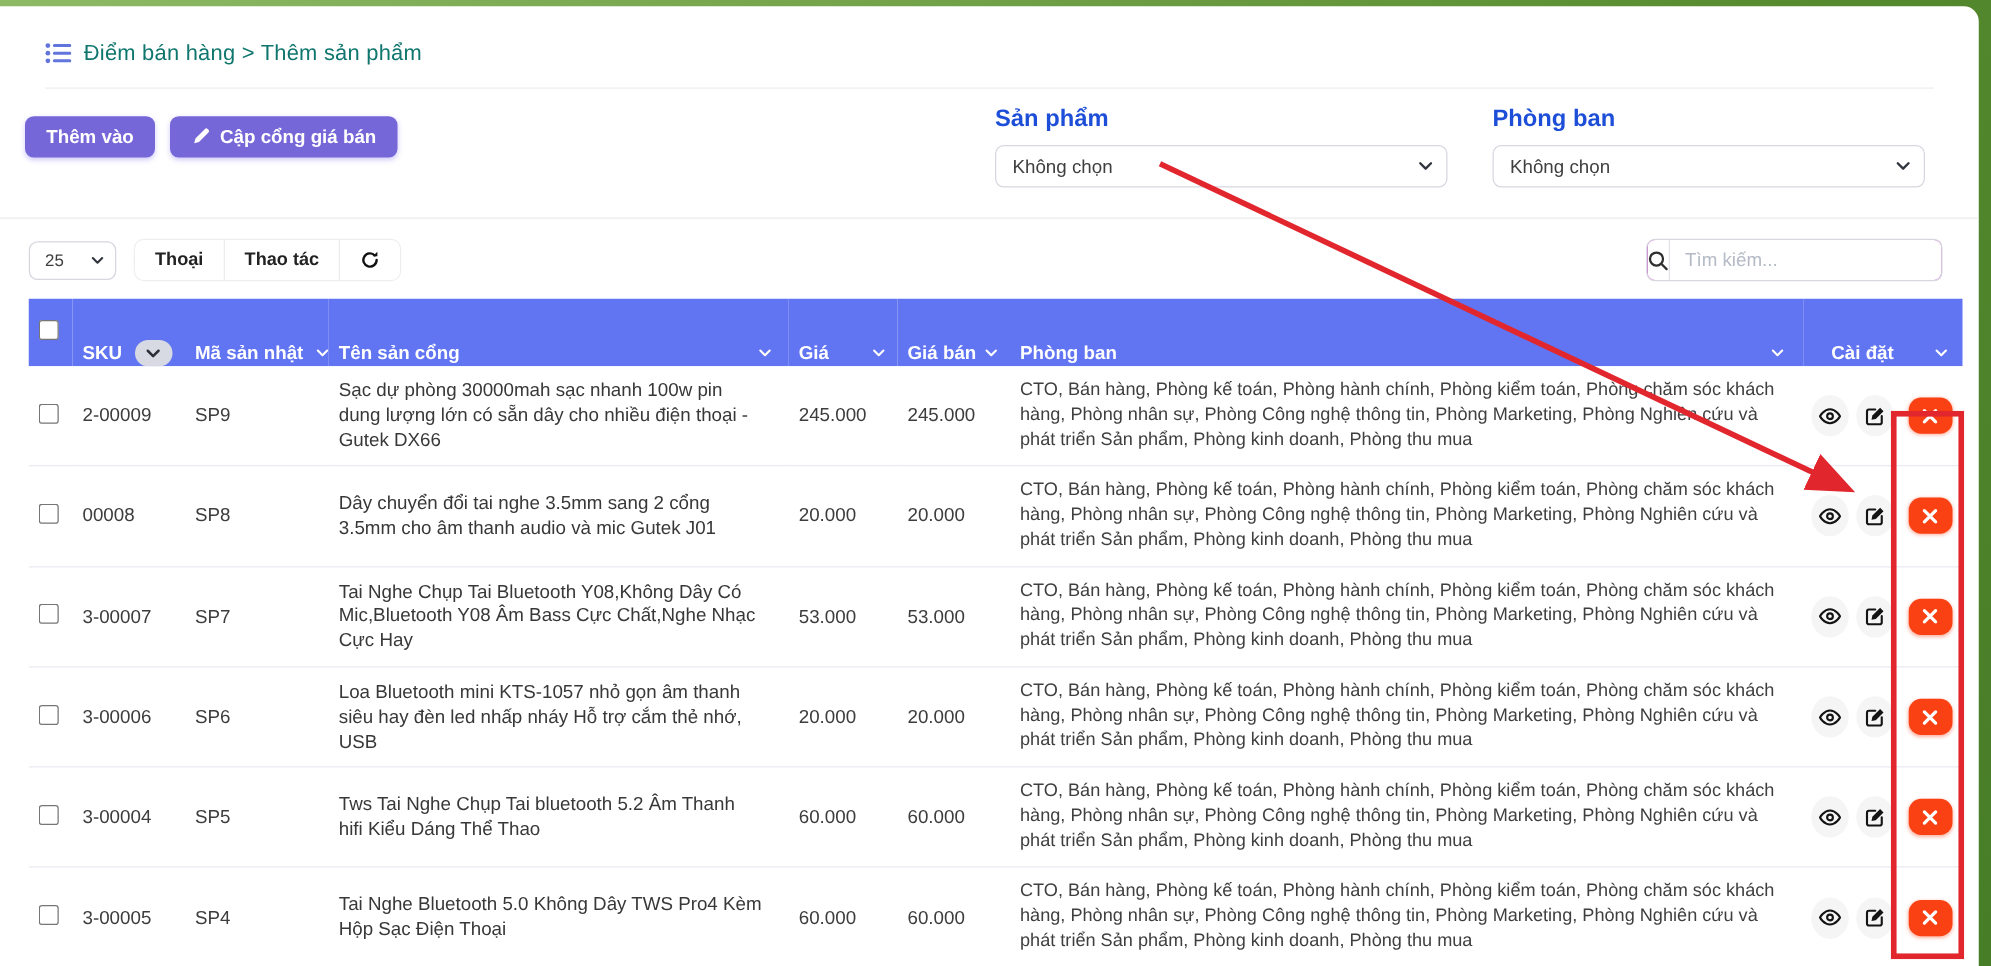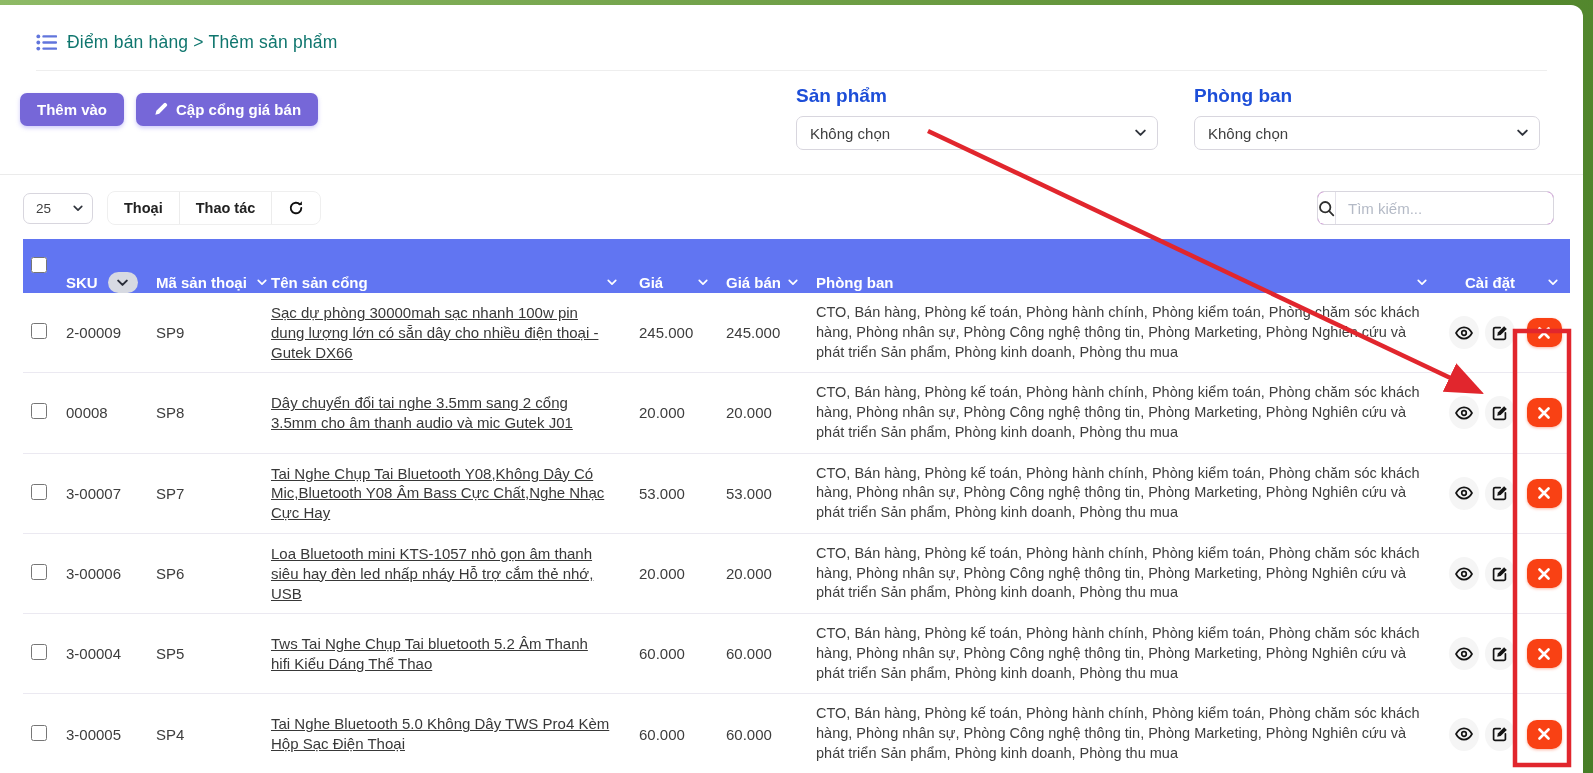--- a/index.html
+++ b/index.html
@@ -99,21 +99,21 @@
     display: inline-flex; align-items: center; justify-content: center;
     width: 30px; height: 21px; background: #d7dae2; border-radius: 11px;
     color: #2b2f3a; cursor: pointer;
   }
   .chev { display: inline-block; line-height: 0; }
   tbody td {
     font-size: 15px; color: #3d3d3d; vertical-align: middle;
     border-bottom: 1px solid #ebe9f1; padding: 10px 8px;
   }
   tbody tr { background: #fff; }
-  .td-name { color: #383838; line-height: 1.32; padding-right: 20px; text-decoration: underline; }
+  .td-name { color: #383838; line-height: 1.32; padding-right: 20px; }
   .td-dept { font-size: 14.5px; line-height: 1.36; color: #3f3f3f; padding-right: 14px; }
   .td-check, .th-check { padding-left: 8px !important; }
   input[type="checkbox"] {
     width: 16px; height: 16px; accent-color: #7667d8; cursor: pointer;
     border-radius: 3px;
   }
   thead input[type="checkbox"] { accent-color: #ffffff; }
   .td-actions { white-space: nowrap; padding-left: 6px !important; }
   .actions-inner { display: flex; align-items: center; gap: 6px; }
   .icon-circle {
@@ -254,21 +254,21 @@
               <span class="th-label">SKU</span>
               <span class="sort-pill">
                 <svg width="11" height="8" viewBox="0 0 11 8" fill="none">
                     <path d="M1.2 1.6l4.3 4.3 4.3-4.3" stroke="#2b2f3a" stroke-width="2" stroke-linecap="round" stroke-linejoin="round"></path>
                   </svg>
               </span>
             </div>
           </th>
           <th>
             <div class="th-inner th-gap">
-              <span class="th-label">Mã sản thoại</span>
+              <span class="th-label">Mã sản nhật</span>
               <span class="chev">
                 <svg width="10" height="7" viewBox="0 0 11 8" fill="none">
                     <path d="M1.2 1.6l4.3 4.3 4.3-4.3" stroke="#fff" stroke-width="1.9" stroke-linecap="round" stroke-linejoin="round"></path>
                   </svg>
               </span>
             </div>
           </th>
           <th>
             <div class="th-inner th-between" style="padding-right:6px;">
               <span class="th-label">Tên sản cổng</span>

